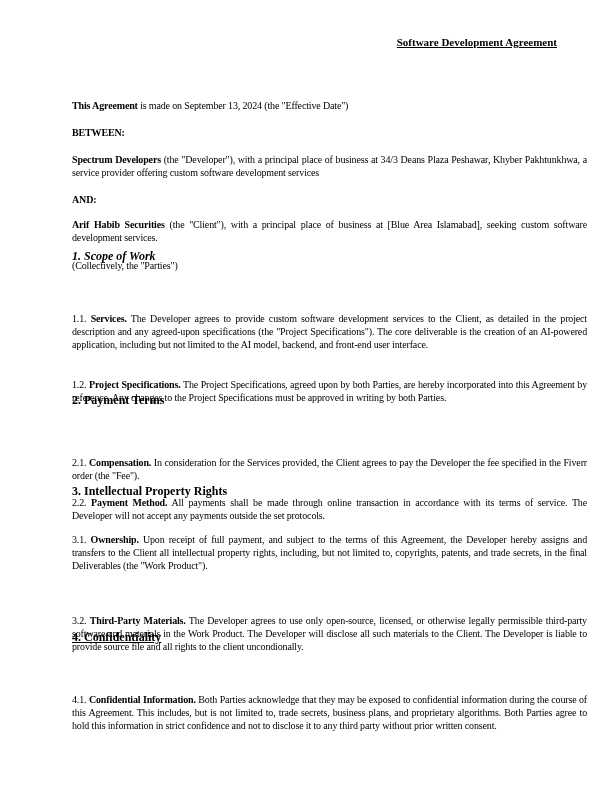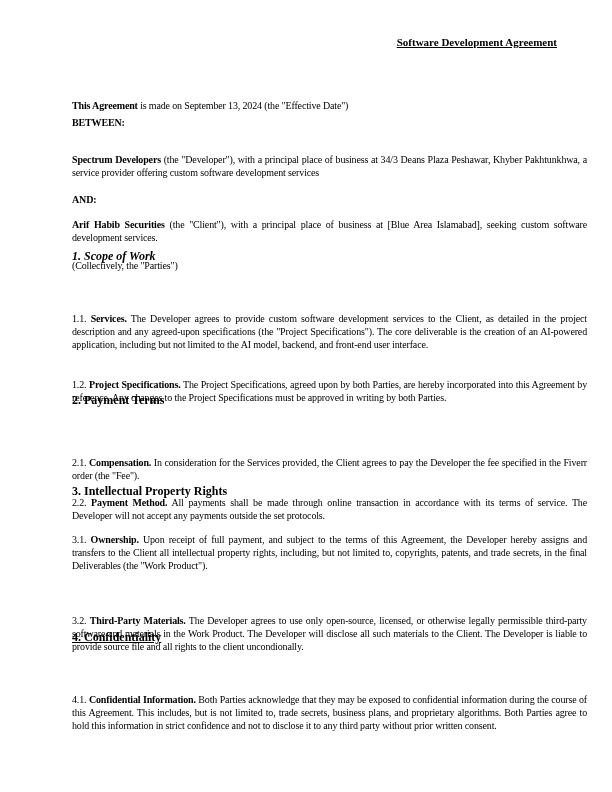--- a/index.html
+++ b/index.html
@@ -54,21 +54,21 @@
 <body>
 
 <div class="page">
 
   <div class="title">Software Development Agreement</div>
 
   <div class="para" style="top:63px;">
     <b>This Agreement</b><span> is made on September 13, 2024 (the "Effective Date")</span>
   </div>
 
-  <div class="para" style="top:80px;font-weight:bold;">BETWEEN:</div>
+  <div class="para" style="top:90px;font-weight:bold;">BETWEEN:</div>
 
   <div class="para last-line-left" style="top:117px;">
     <b>Spectrum Developers</b><span> (the "Developer"), with a principal place of business at 34/3 Deans Plaza Peshawar, Khyber Pakhtunkhwa, a service provider offering custom software development services</span>
   </div>
 
   <div class="para" style="top:157px;font-weight:bold;">AND:</div>
 
   <div class="para last-line-left" style="top:182px;">
     <b>Arif Habib Securities</b><span> (the "Client"), with a principal place of business at [Blue Area Islamabad], seeking custom software development services.</span>
   </div>

